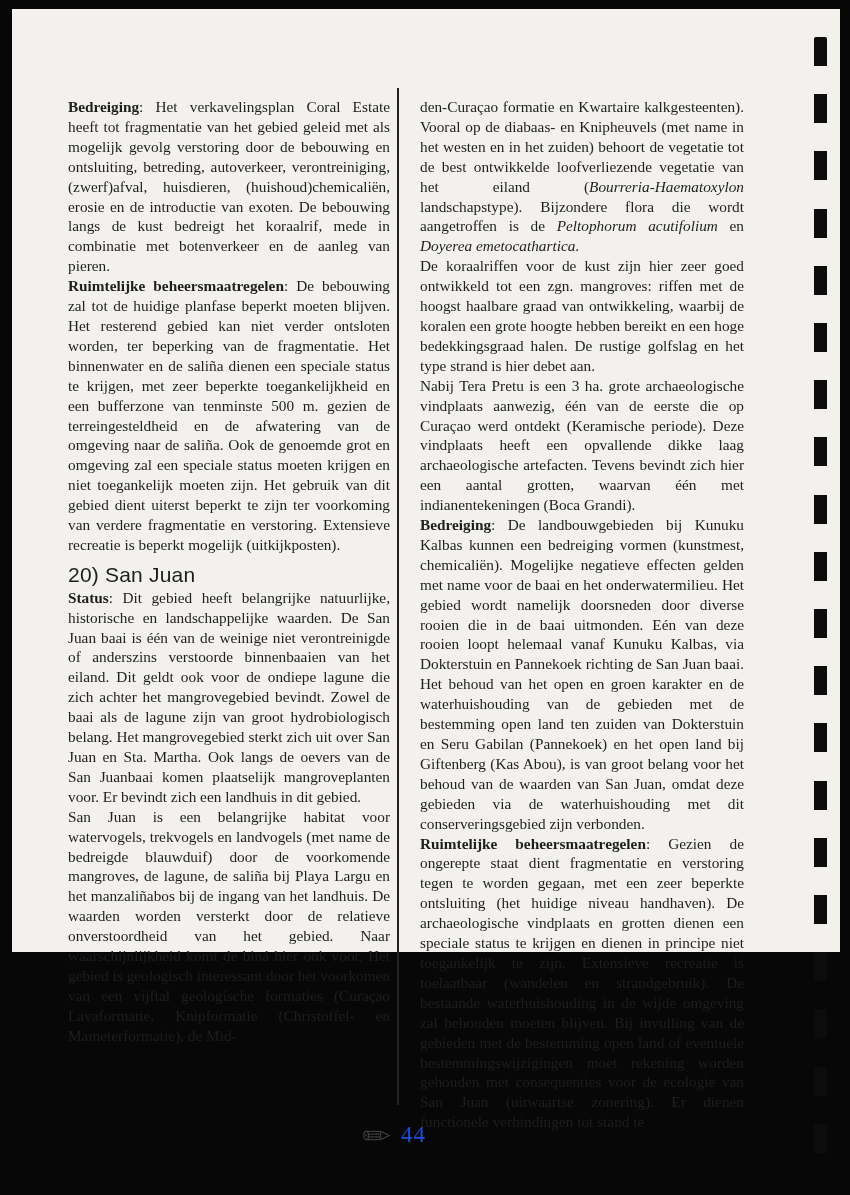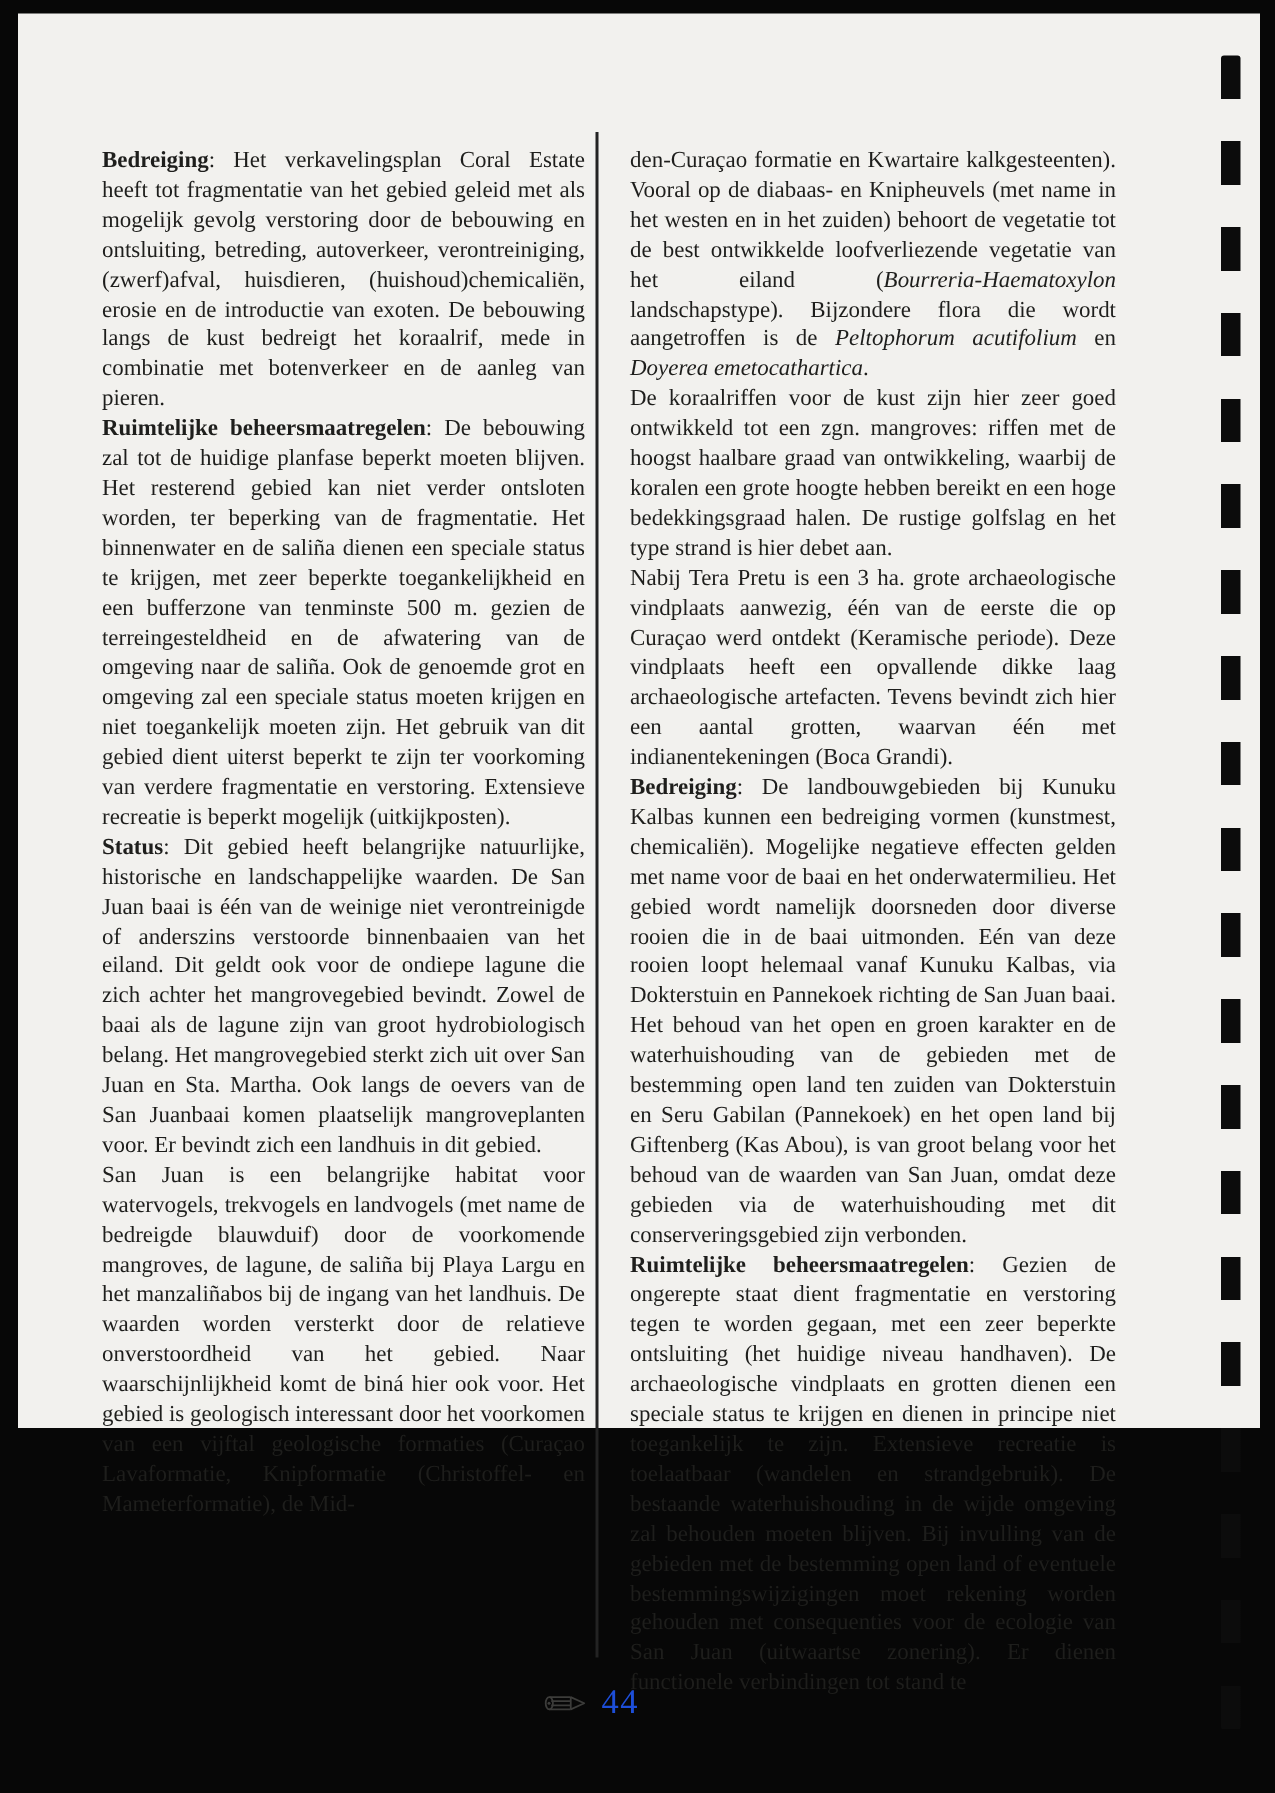--- a/index.html
+++ b/index.html
@@ -68,20 +68,21 @@
   .pencil { display: block; }
 </style>
 </head>
 <body>
 
 <div class="page">
 
   <div class="col col-left">
       <p class="para"><span class="b">Bedreiging</span><span>: Het verkavelingsplan Coral Estate heeft tot fragmentatie van het gebied geleid met als mogelijk gevolg verstoring door de bebouwing en ontsluiting, betreding, autoverkeer, verontreiniging, (zwerf)afval, huisdieren, (huishoud)chemicaliën, erosie en de introductie van exoten. De bebouwing langs de kust bedreigt het koraalrif, mede in combinatie met botenverkeer en de aanleg van pieren.</span></p>
       <p class="para"><span class="b">Ruimtelijke beheersmaatregelen</span><span>: De bebouwing zal tot de huidige planfase beperkt moeten blijven. Het resterend gebied kan niet verder ontsloten worden, ter beperking van de fragmentatie. Het binnenwater en de saliña dienen een speciale status te krijgen, met zeer beperkte toegankelijkheid en een bufferzone van tenminste 500 m. gezien de terreingesteldheid en de afwatering van de omgeving naar de saliña. Ook de genoemde grot en omgeving zal een speciale status moeten krijgen en niet toegankelijk moeten zijn. Het gebruik van dit gebied dient uiterst beperkt te zijn ter voorkoming van verdere fragmentatie en verstoring. Extensieve recreatie is beperkt mogelijk (uitkijkposten).</span></p>
+      <h2 class="section-heading"><span>20) San Juan</span></h2>
       <p class="para"><span class="b">Status</span><span>: Dit gebied heeft belangrijke natuurlijke, historische en landschappelijke waarden. De San Juan baai is één van de weinige niet verontreinigde of anderszins verstoorde binnenbaaien van het eiland. Dit geldt ook voor de ondiepe lagune die zich achter het mangrovegebied bevindt. Zowel de baai als de lagune zijn van groot hydrobiologisch belang. Het mangrovegebied sterkt zich uit over San Juan en Sta. Martha. Ook langs de oevers van de San Juanbaai komen plaatselijk mangroveplanten voor. Er bevindt zich een landhuis in dit gebied.</span></p>
       <p class="para"><span>San Juan is een belangrijke habitat voor watervogels, trekvogels en landvogels (met name de bedreigde blauwduif) door de voorkomende mangroves, de lagune, de saliña bij Playa Largu en het manzaliñabos bij de ingang van het landhuis. De waarden worden versterkt door de relatieve onverstoordheid van het gebied. Naar waarschijnlijkheid komt de biná hier ook voor. Het gebied is geologisch interessant door het voorkomen van een vijftal geologische formaties (Curaçao Lavaformatie, Knipformatie (Christoffel- en Mameterformatie), de Mid-</span></p>
     </div>
 
   <div class="divider"></div>
 
   <div class="col col-right">
       <p class="para"><span>den-Curaçao formatie en Kwartaire kalkgesteenten). Vooral op de diabaas- en Knipheuvels (met name in het westen en in het zuiden) behoort de vegetatie tot de best ontwikkelde loofverliezende vegetatie van het eiland (</span><span class="i">Bourreria-Haematoxylon</span><span> landschapstype). Bijzondere flora die wordt aangetroffen is de </span><span class="i">Peltophorum acutifolium</span><span> en </span><span class="i">Doyerea emetocathartica</span><span>.</span></p>
       <p class="para"><span>De koraalriffen voor de kust zijn hier zeer goed ontwikkeld tot een zgn. mangroves: riffen met de hoogst haalbare graad van ontwikkeling, waarbij de koralen een grote hoogte hebben bereikt en een hoge bedekkingsgraad halen. De rustige golfslag en het type strand is hier debet aan.</span></p>
       <p class="para"><span>Nabij Tera Pretu is een 3 ha. grote archaeologische vindplaats aanwezig, één van de eerste die op Curaçao werd ontdekt (Keramische periode). Deze vindplaats heeft een opvallende dikke laag archaeologische artefacten. Tevens bevindt zich hier een aantal grotten, waarvan één met indianentekeningen (Boca Grandi).</span></p>

